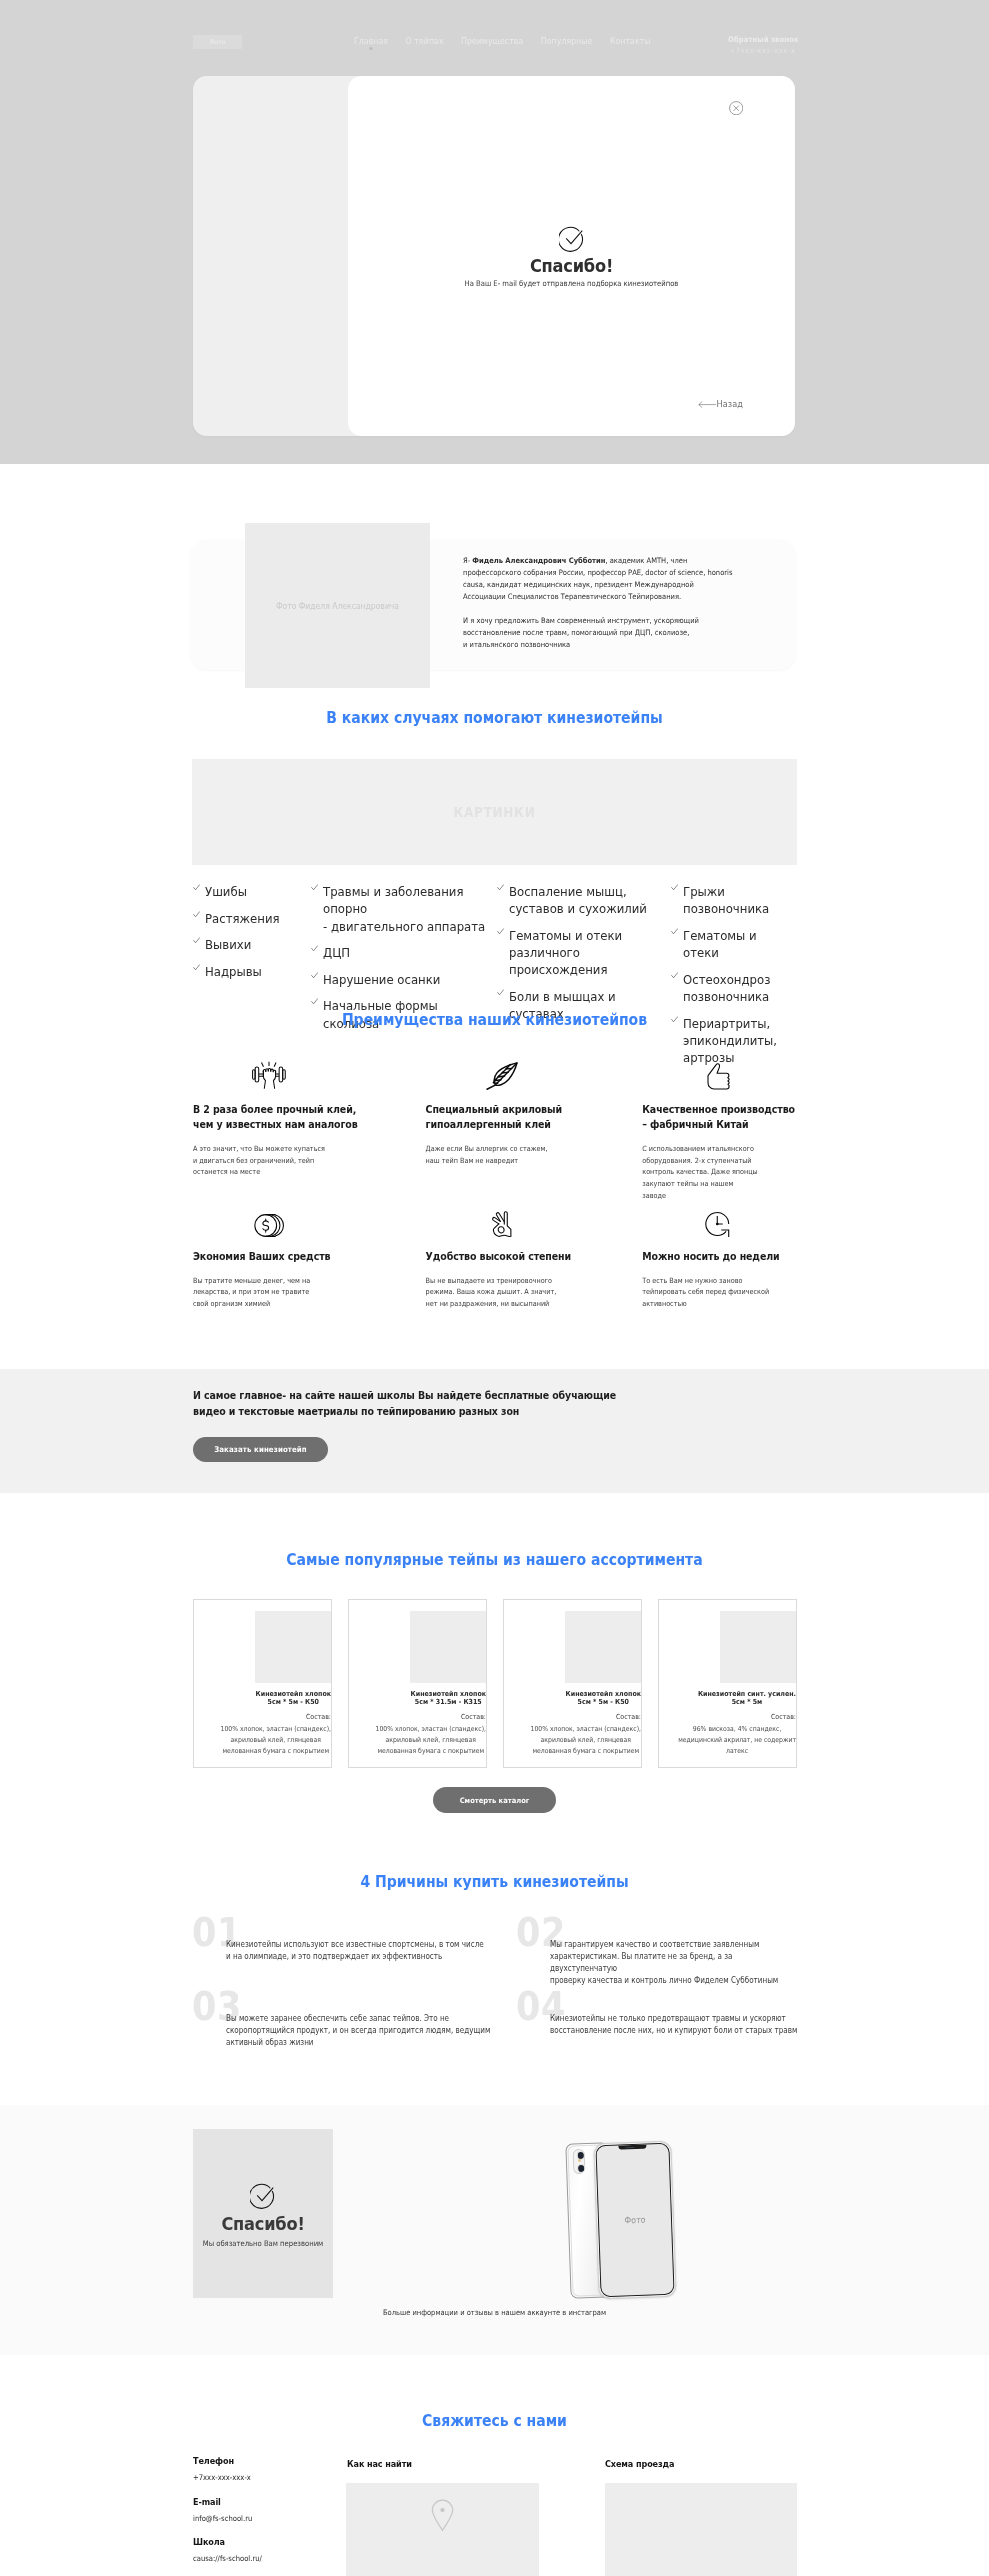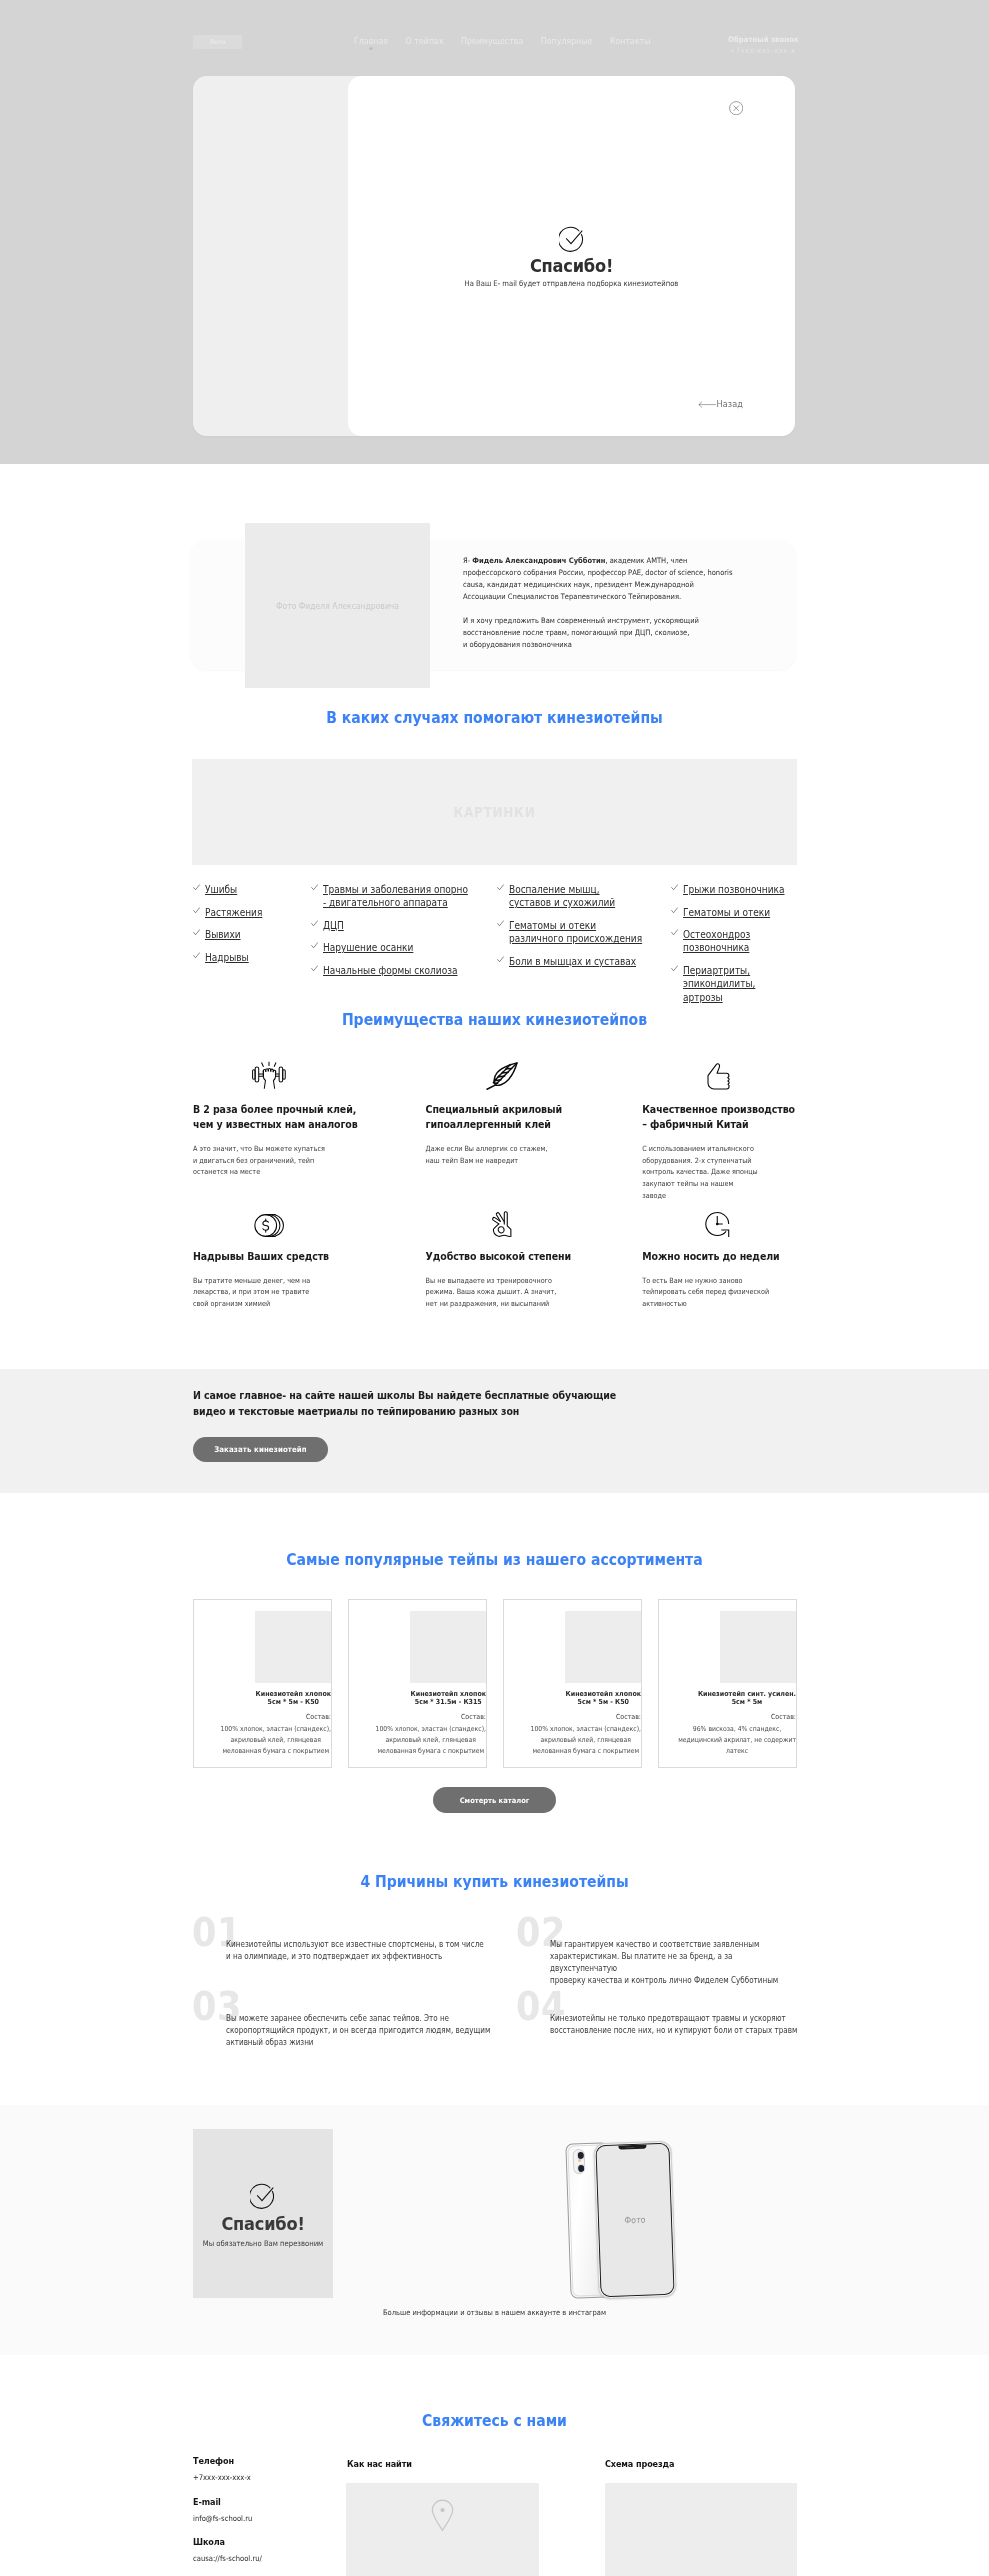--- a/index.html
+++ b/index.html
@@ -65,22 +65,22 @@
   
   .img-box { position:absolute; left:192px; top:759px; width:605px; height:106px;
      background:#f0f0f0; display:flex; align-items:center; justify-content:center; }
   .img-box span { color:#e2e2e2; font-size:13.4px; font-weight:bold; letter-spacing:0.7px; }
   .cases-cols { position:absolute; left:192px; top:883px; width:605px; display:flex; }
   .cases-cols .col { }
   .cases-cols .col:nth-child(1){ width:118px; }
   .cases-cols .col:nth-child(2){ width:186px; }
   .cases-cols .col:nth-child(3){ width:174px; }
   .cases-cols .col:nth-child(4){ width:126px; }
-  .ci { position:relative; padding-left:13px; font-size:10px; line-height:1.33;
-     color:#2c2c2c; margin-bottom:9.3px; white-space:pre-line;text-decoration:underline; }
+  .ci { position:relative; padding-left:13px; font-size:13px; line-height:1.33;
+     color:#2c2c2c; margin-bottom:9.3px; white-space:pre-line; }
   .ci svg { position:absolute; left:1px; top:1px; }
 
   
   .adv-grid { position:absolute; left:193px; top:1059px; width:605px; }
   .adv-row { display:flex; }
   .adv-cell { width:233px; }
   .adv-cell:nth-child(2) { width:217px; }
   .adv-cell:nth-child(3) { width:156px; }
   .adv-ico { height:31px; display:flex; align-items:flex-end; justify-content:center;
      width:152px; }
@@ -238,21 +238,21 @@
   </div>
 </section>
 
 <section class="about">
   <div class="about-card"></div>
   <div class="about-photo">
     <span>Фото Фиделя Александровича</span>
   </div>
   <div class="about-text">
     <p><span>Я- </span><b>Фидель Александрович Субботин</b><span>, академик АМТН, член профессорского собрания России, профессор РАЕ, doctor of science, honoris causa, кандидат медицинских наук, президент Международной Ассоциации Специалистов Терапевтического Тейпирования.</span></p>
-    <p><span>И я хочу предложить Вам современный инструмент, ускоряющий</span><br><span>восстановление после травм, помогающий при ДЦП, сколиозе,</span><br><span>и оборудования позвоночника</span></p>
+    <p><span>И я хочу предложить Вам современный инструмент, ускоряющий</span><br><span>восстановление после травм, помогающий при ДЦП, сколиозе,</span><br><span>и итальянского позвоночника</span></p>
   </div>
 </section>
 
 <section>
   <h2 class="sec-title" style="top:711px">В каких случаях помогают кинезиотейпы</h2>
   <div class="img-box">
     <span>КАРТИНКИ</span>
   </div>
   <div class="cases-cols">
     <div class="col">
@@ -389,21 +389,21 @@
               <circle cx="22.6" cy="22.5" r="21.3"></circle>
               <path d="M34.5 1.9 A21.3 21.3 0 0 1 34.5 43.1"></path>
               <path d="M41.4 1.9 A21.3 21.3 0 0 1 41.4 43.1"></path>
               <path d="M34.3 1.2 H22.6 M34.3 43.8 H22.6"></path>
               <path d="M41.2 1.2 H34.3 M41.2 43.8 H34.3"></path>
               <path d="M27.8 16.0 a6.2 5.4 0 0 0 -5.2 -2.6 c-3.1 0 -5.6 2.1 -5.6 4.7 c0 2.6 2.5 4.4 5.6 4.4 c3.1 0 5.6 1.9 5.6 4.5 c0 2.6 -2.5 4.7 -5.6 4.7 a6.2 5.4 0 0 1 -5.5 -2.9"></path>
               <path d="M22.6 9.7 V13.4 M22.6 31.7 V35.4"></path>
             </g>
           </svg>
         </div>
-        <div class="adv-h">Надрывы Ваших средств</div>
+        <div class="adv-h">Экономия Ваших средств</div>
         <div class="adv-p">Вы тратите меньше денег, чем на
 лекарства, и при этом не травите
 свой организм химией</div>
       </div>
       <div class="adv-cell">
         <div class="adv-ico">
           <svg width="20.6" height="27" viewBox="0 0 40 52">
             <g fill="none" stroke="#080808" stroke-width="2.1" stroke-linejoin="round" stroke-linecap="round">
               <path d="M25.8 27.2 V6.2 a2.9 2.9 0 0 1 5.8 0 V30.6 L38.6 37.6 V50.6"></path>
               <path d="M25.8 22.5 L15.5 6.1 a2.9 2.9 0 0 0 -4.9 3.0 L18.0 21.8"></path>

